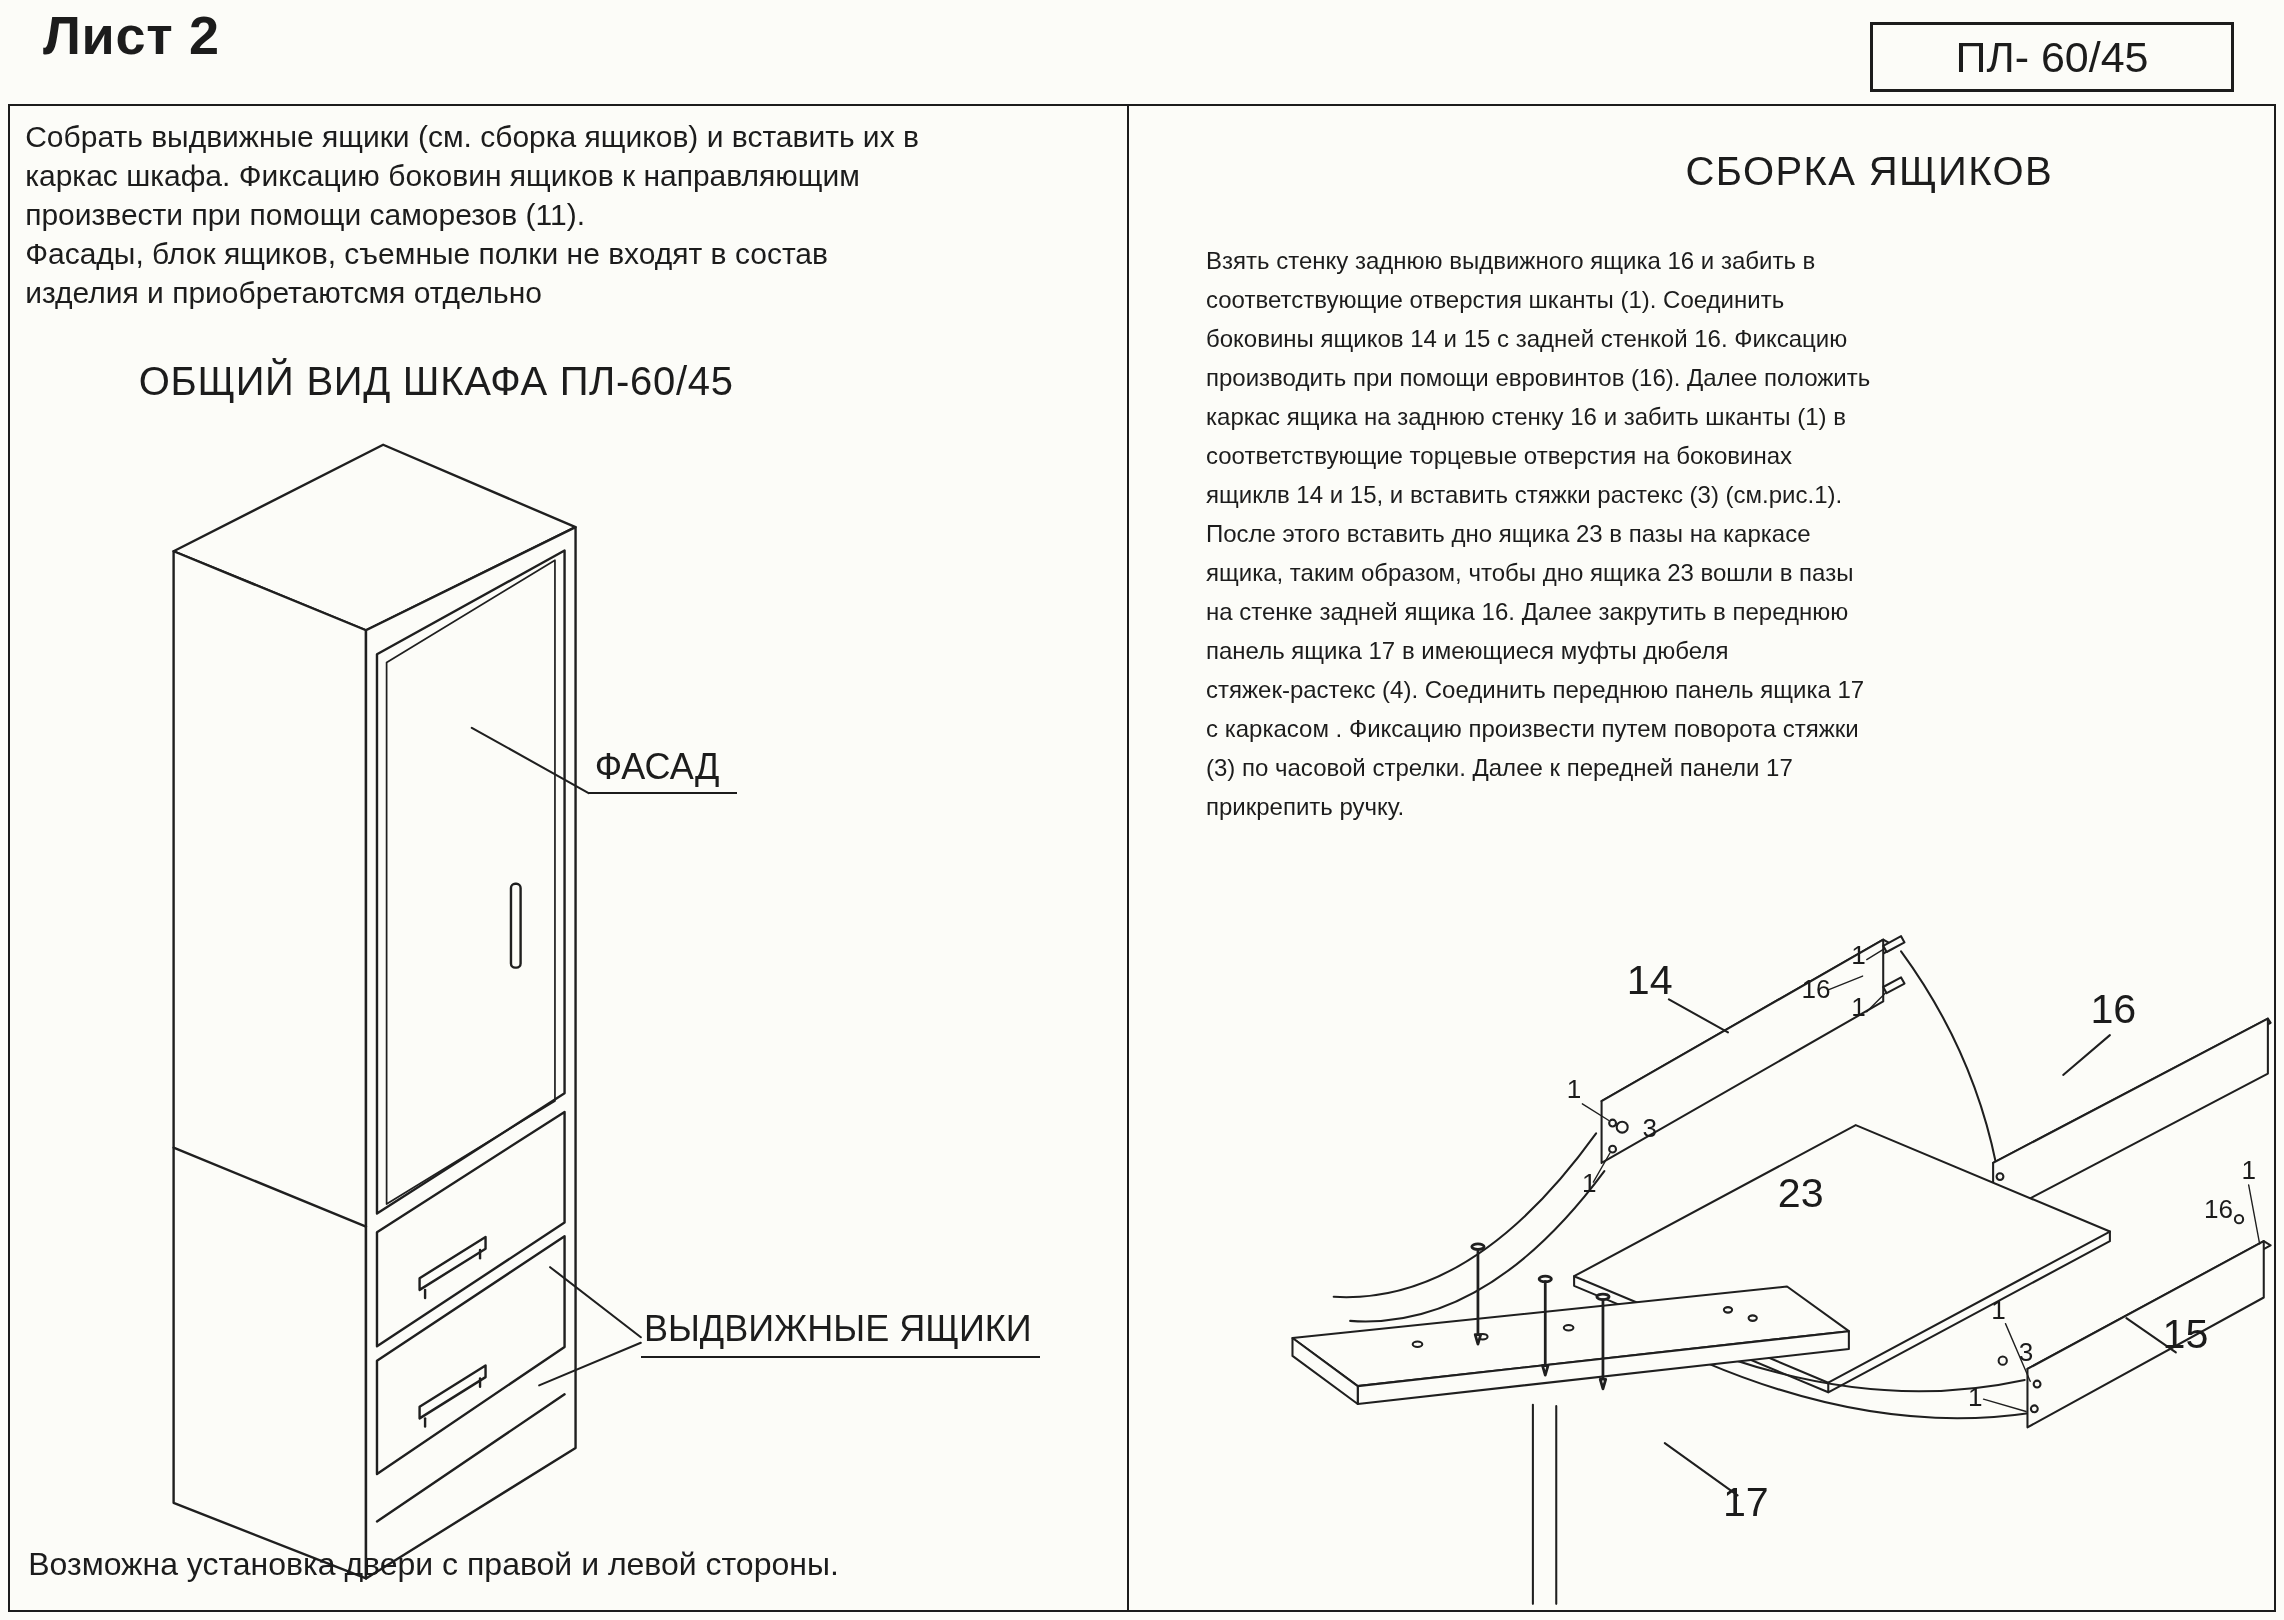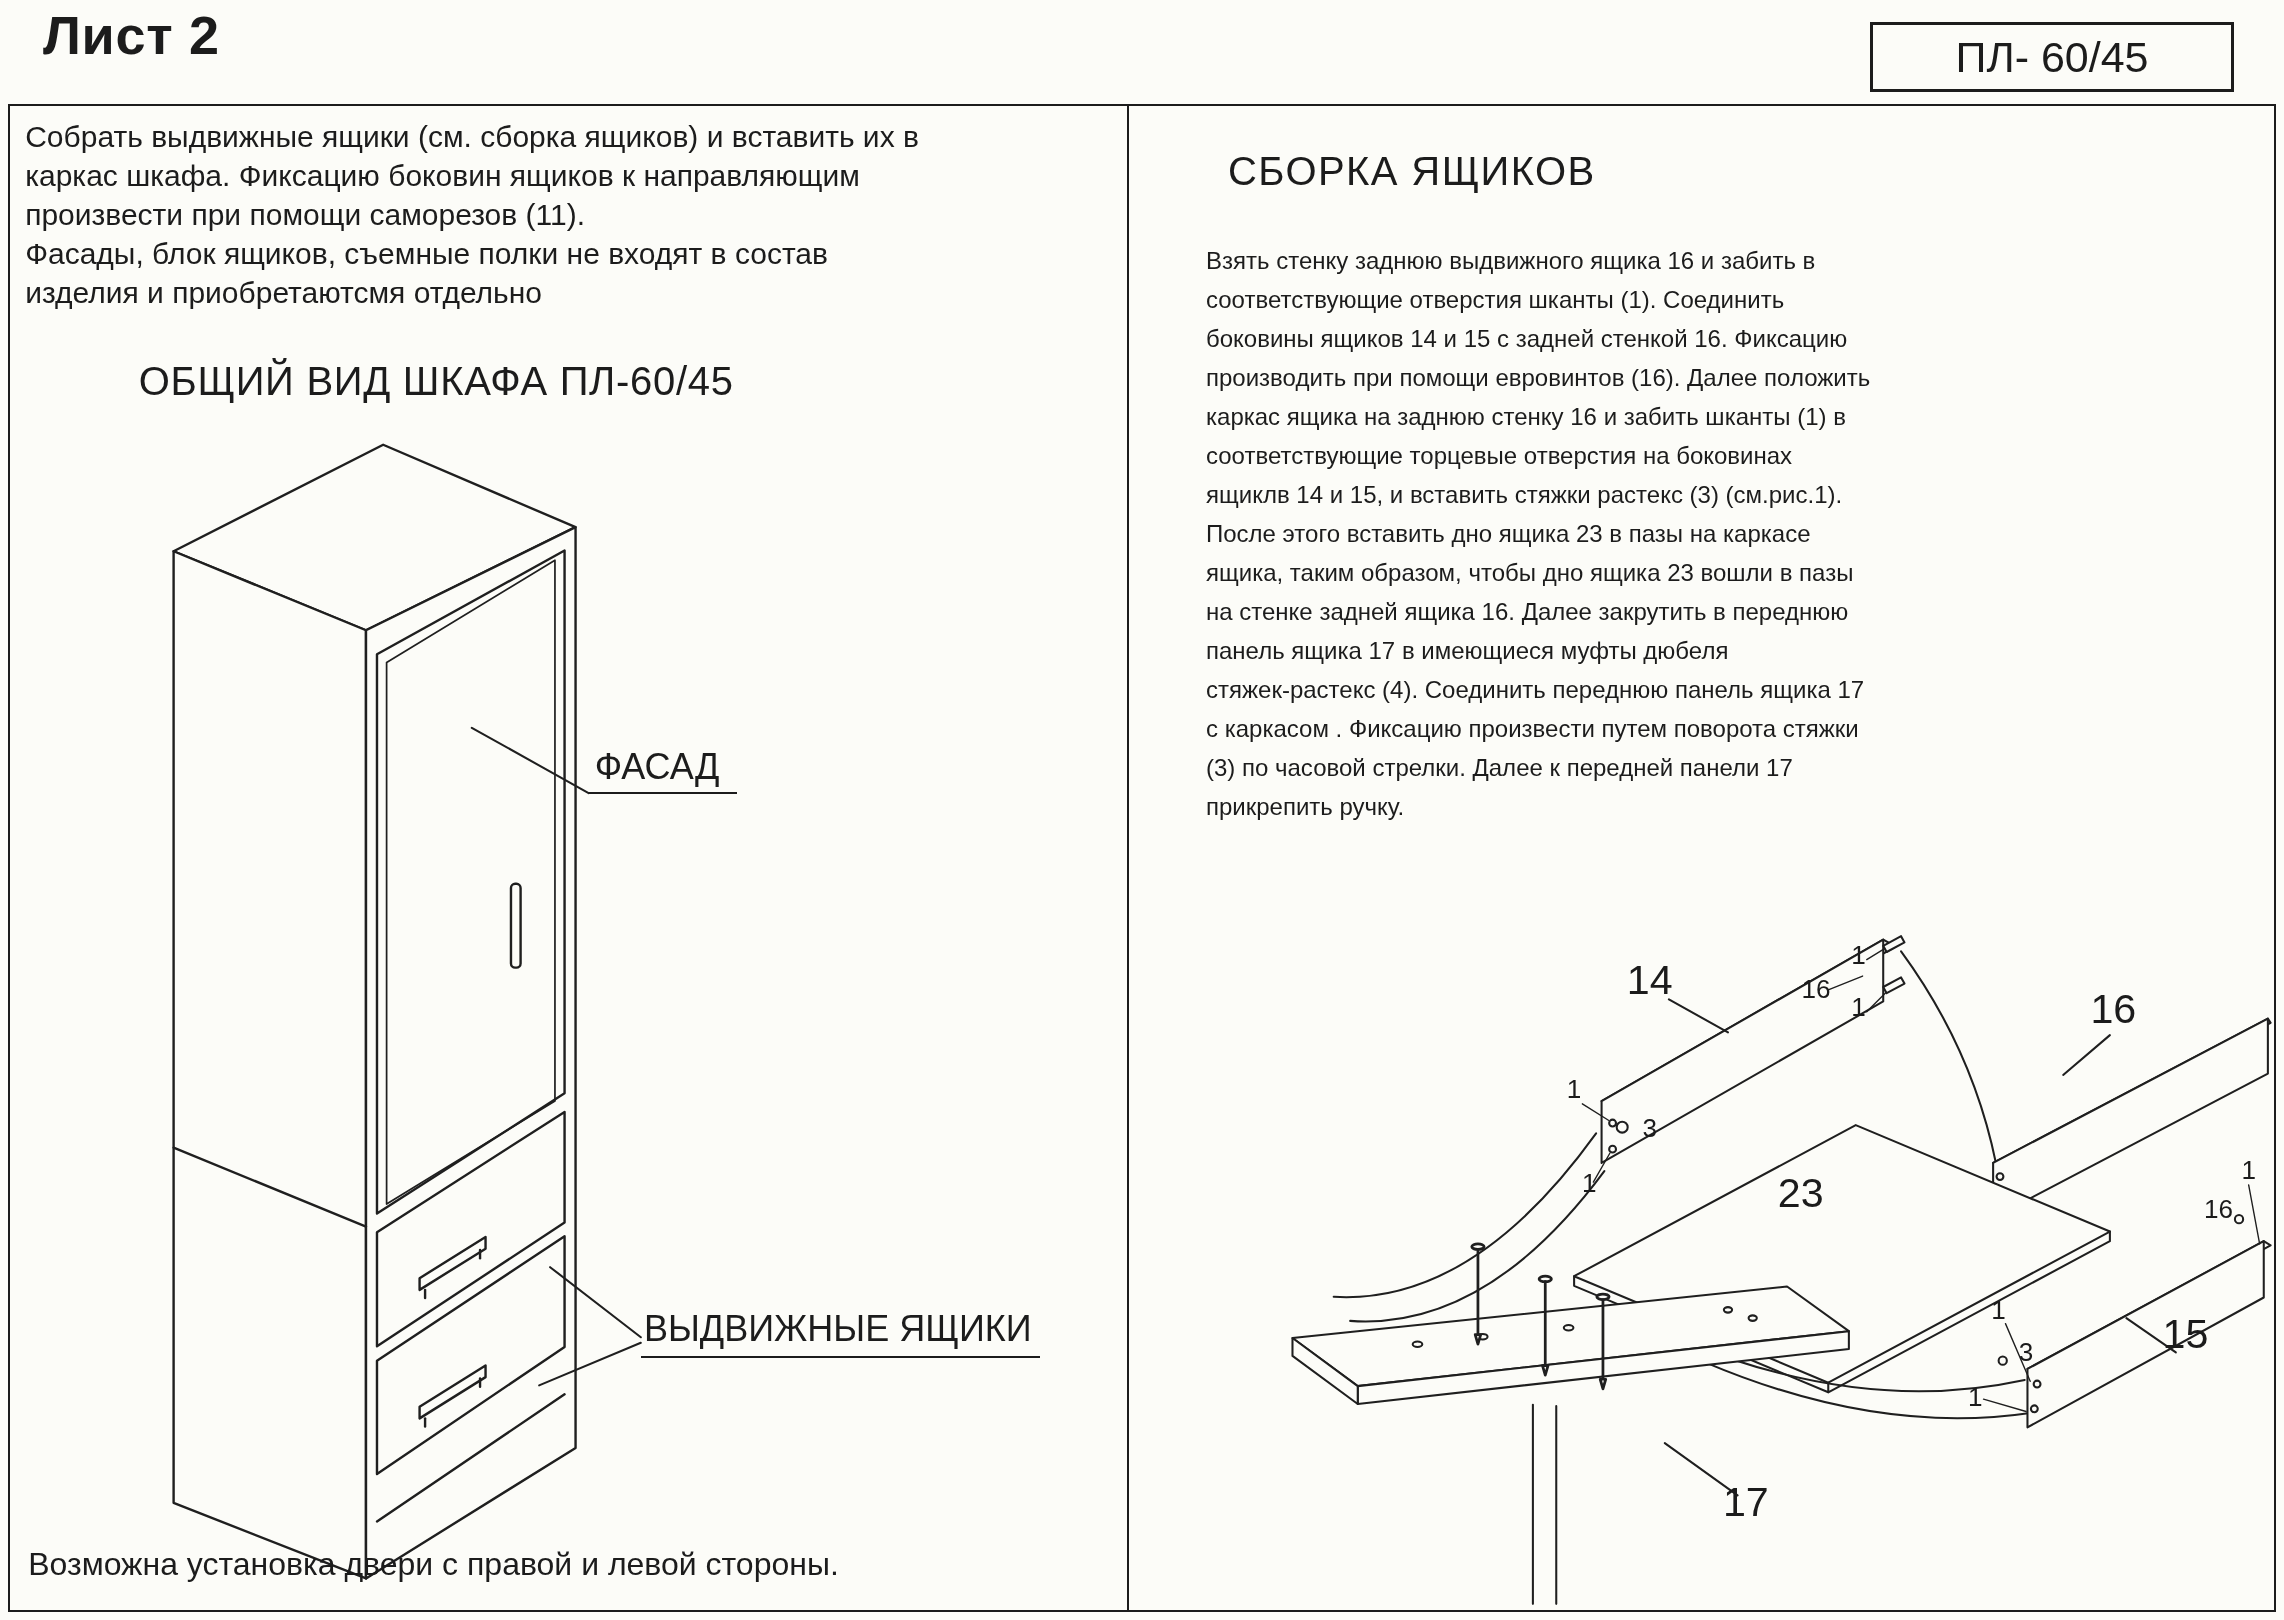--- a/index.html
+++ b/index.html
@@ -16,21 +16,21 @@
   .panel{position:absolute;top:104px;height:1508px;border:2.7px solid #1c1c1c;box-sizing:border-box;background:#fcfcf8;}
   .panel-left{left:8.2px;width:1320px;}
   .panel-right{left:1127px;width:1149px;}
 
   .intro-text{position:absolute;left:15px;top:11px;width:1086px;font-size:30px;line-height:39px;white-space:pre-line;}
   .drawing-title{position:absolute;left:41px;top:253px;width:770px;text-align:center;font-size:40px;letter-spacing:0.7px;}
   .facade-label{position:absolute;left:579px;top:640px;font-size:36px;border-bottom:2.7px solid #1c1c1c;padding:0 18px 4.1px 5.5px;background:transparent;}
   .drawers-label{position:absolute;left:631px;top:1186px;font-size:36px;border-bottom:2.7px solid #1c1c1c;padding:0 8.2px 5.5px 2.7px;margin-top:16px;}
   .footer-note{position:absolute;left:18px;top:1440px;font-size:32px;}
 
-  .asm-title{position:absolute;left:99px;top:43px;width:825px;text-align:left;font-size:40px;letter-spacing:1.4px;}
+  .asm-title{position:absolute;left:99px;top:43px;width:825px;text-align:right;font-size:40px;letter-spacing:1.4px;}
   .asm-body{position:absolute;left:77px;top:135px;width:1058px;font-size:24px;line-height:39px;white-space:pre-line;}
 
   .wardrobe-svg{position:absolute;left:0;top:0;width:1116px;height:1502px;}
   .drawer-svg{position:absolute;left:0;top:756px;width:1143px;height:746px;}
 
   .drawer-svg text, .wardrobe-svg text{font-family:"Liberation Sans",sans-serif;fill:#1b1b1b;}
   .drawer-svg text.big{font-size:60px;}
   .drawer-svg text.small{font-size:38px;}
 </style>
 </head>

